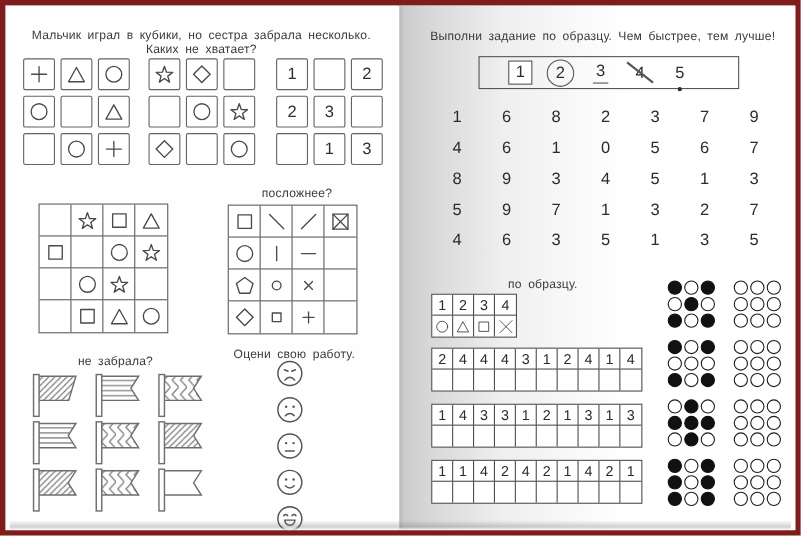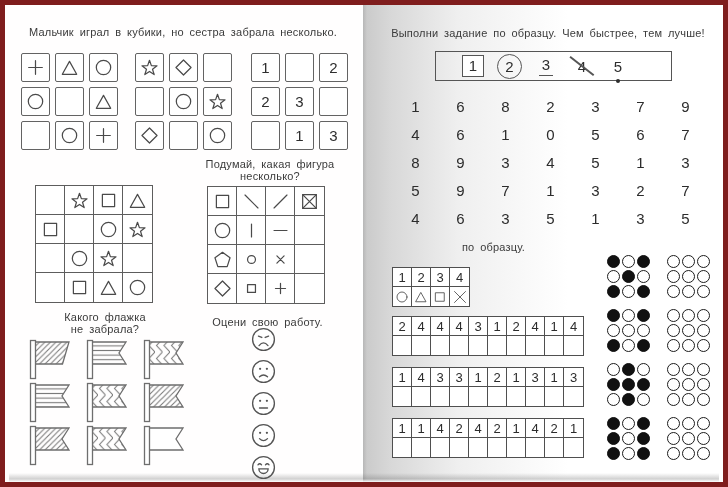--- a/index.html
+++ b/index.html
@@ -68,20 +68,21 @@
     <pattern id="pat-chevron" width="7.5" height="13" patternUnits="userSpaceOnUse">
       <path d="M7.5 0L1.5 6.5L7.5 13" stroke="#7a7a7a" stroke-width="1.1" fill="none"></path>
     </pattern>
   </defs>
 </svg>
 
 <div class="book">
 
   <section class="page left">
     <div class="t" style="left:0;width:356px;top:21px">Мальчик играл в кубики, но сестра забрала несколько.</div>
+    <div class="t" style="left:0;width:356px;top:34px">Каких не хватает?</div>
 
     <div class="cellgrid" style="left:16px;top:48px">
         <div class="cell">
           <svg width="23" height="23" viewBox="0 0 32 32" style="stroke:#4a4a4a;fill:none;stroke-width:1.7;stroke-linejoin:round;stroke-linecap:round">
             <path d="M16 6.5V25.5M6.5 16H25.5"></path>
           </svg>
         </div>
         <div class="cell">
           <svg width="23" height="23" viewBox="0 0 32 32" style="stroke:#4a4a4a;fill:none;stroke-width:1.7;stroke-linejoin:round;stroke-linecap:round">
             <polygon points="16,7.5 26,25.5 6,25.5"></polygon>
@@ -155,22 +156,21 @@
         <div class="cell"></div>
         <div class="cell numcell">2</div>
         <div class="cell numcell">2</div>
         <div class="cell numcell">3</div>
         <div class="cell"></div>
         <div class="cell"></div>
         <div class="cell numcell">1</div>
         <div class="cell numcell">3</div>
       </div>
 
-    <div class="t" style="left:180px;width:170px;top:153px">Подумай, какая фигура</div>
-    <div class="t" style="left:180px;width:170px;top:165px">несколько?</div>
+    <div class="t" style="left:180px;width:170px;top:165px">посложнее?</div>
 
     <div class="linegrid" style="left:30px;top:180px">
         <div class="cell"></div>
         <div class="cell">
           <svg width="23" height="23" viewBox="0 0 32 32" style="stroke:#4a4a4a;fill:none;stroke-width:1.7;stroke-linejoin:round;stroke-linecap:round">
             <polygon points="16,6 18.6,13.4 26.5,13.6 20.2,18.4 22.5,25.9 16,21.4 9.5,25.9 11.8,18.4 5.5,13.6 13.4,13.4"></polygon>
           </svg>
         </div>
         <div class="cell">
           <svg width="23" height="23" viewBox="0 0 32 32" style="stroke:#4a4a4a;fill:none;stroke-width:1.7;stroke-linejoin:round;stroke-linecap:round">
@@ -292,21 +292,20 @@
           </svg>
         </div>
         <div class="cell">
           <svg width="23" height="23" viewBox="0 0 32 32" style="stroke:#4a4a4a;fill:none;stroke-width:1.7;stroke-linejoin:round;stroke-linecap:round">
             <path d="M16 9V23M9 16H23"></path>
           </svg>
         </div>
         <div class="cell"></div>
       </div>
 
-    <div class="t" style="left:15px;width:170px;top:306px">Какого флажка</div>
     <div class="t" style="left:15px;width:170px;top:318px">не забрала?</div>
     <div class="t" style="left:180px;width:165px;top:311px">Оцени свою работу.</div>
 
     <div class="flaggrid" style="left:21px;top:334px">
         <div><svg width="47" height="41" viewBox="0 0 47 41">
             <polygon points="9,3 43,3 36.5,25 9,25" fill="url(#pat-diagonal)" stroke="#6e6e6e" stroke-width="1.3"></polygon>
             <rect x="4.5" y="1.5" width="5" height="38" fill="#fff" stroke="#6e6e6e" stroke-width="1.3"></rect>
           </svg></div>
         <div><svg width="47" height="41" viewBox="0 0 47 41">
             <polygon points="9,3 43,3 36,14 43,25 9,25" fill="url(#pat-hstripes)" stroke="#6e6e6e" stroke-width="1.3"></polygon>
@@ -425,21 +424,21 @@
         <div class="ncell">7</div>
         <div class="ncell">4</div>
         <div class="ncell">6</div>
         <div class="ncell">3</div>
         <div class="ncell">5</div>
         <div class="ncell">1</div>
         <div class="ncell">3</div>
         <div class="ncell">5</div>
       </div>
 
-    <div class="t" style="left:8px;width:245px;top:236px">по образцу.</div>
+    <div class="t" style="left:8px;width:245px;top:248px">по образцу.</div>
 
     <div class="legendgrid" style="left:29px;top:262px">
         <div class="cell numcell">1</div>
         <div class="cell numcell">2</div>
         <div class="cell numcell">3</div>
         <div class="cell numcell">4</div>
         <div class="cell" style="width: 19px; height: 19px;">
           <svg width="16" height="16" viewBox="0 0 32 32" style="stroke:#4a4a4a;fill:none;stroke-width:1.7;stroke-linejoin:round;stroke-linecap:round">
             <circle cx="16" cy="16" r="10"></circle>
           </svg>

